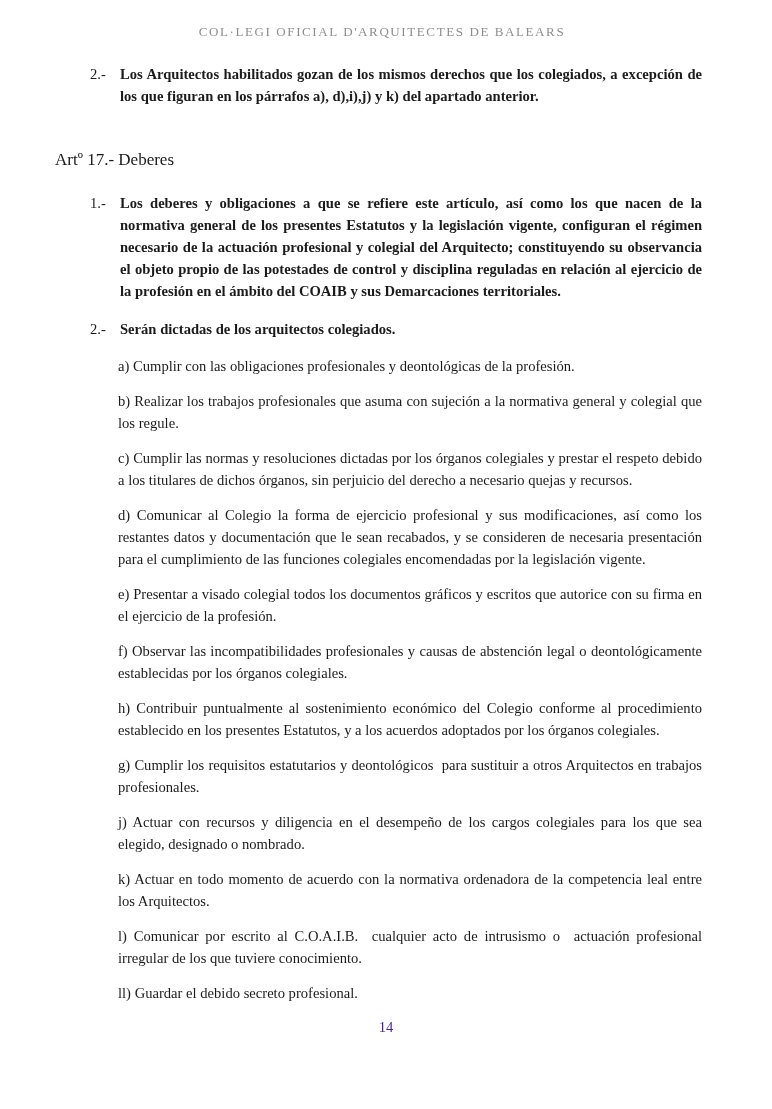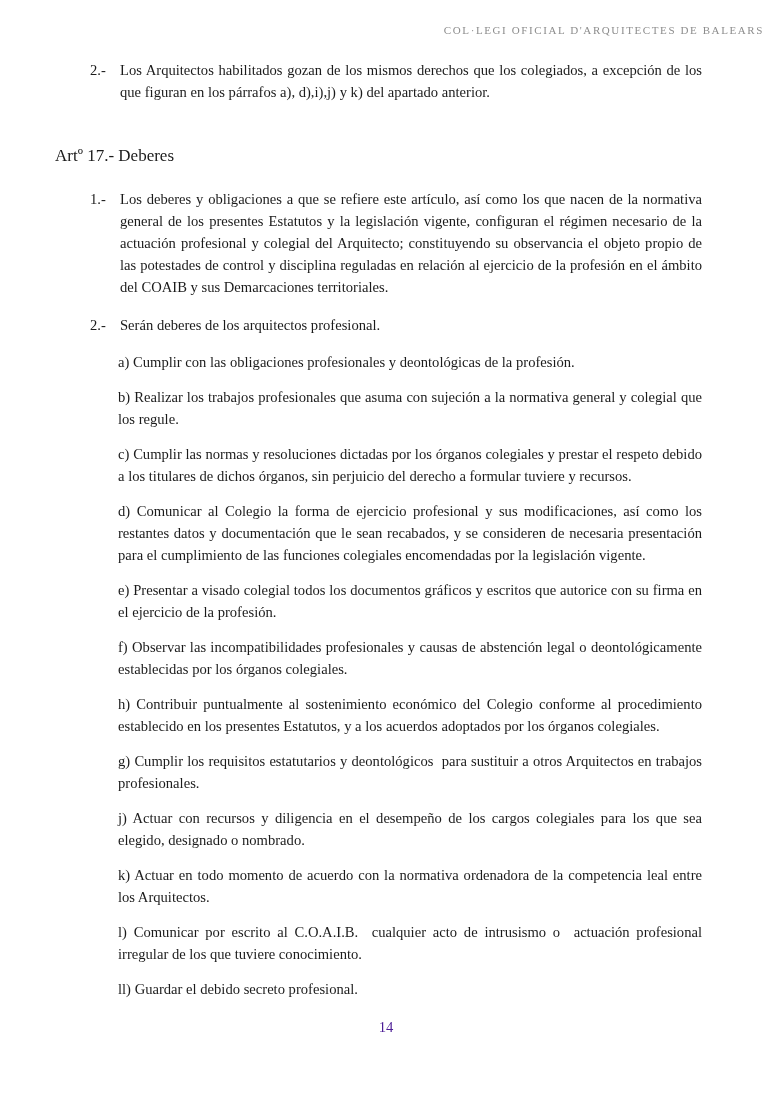--- a/index.html
+++ b/index.html
@@ -13,22 +13,22 @@
     height: 1109px;
     margin: 0 auto;
     background: #ffffff;
     font-family: "Liberation Serif", "DejaVu Serif", serif;
     color: #1b1b1b;
     overflow: hidden;
   }
   
   .letterhead {
     padding: 24px 8px 0 0;
-    text-align: right;
-    font-size: 11px;
+    text-align: center;
+    font-size: 13px;
     letter-spacing: 1.6px;
     color: #8d8d8d;
     font-weight: 400;
   }
   .content {
     padding: 0 70px 0 55px; 
     font-size: 14.6px;
     line-height: 22px;
   }
   
@@ -37,20 +37,21 @@
     margin-left: 35px;
     text-align: justify;
   }
   .num-item .num {
     flex: 0 0 30px;
     text-align: left;
   }
   .num-item .num-text {
     flex: 1;
     white-space: pre-wrap;
+    font-weight: bold;
   }
   .intro-item   { margin-top: 23px; }
   .art-heading {
     margin: 42px 0 0 0;
     font-size: 17px;
     font-weight: 400;
     line-height: 22px;
   }
   .first-item   { margin-top: 21px; }
   .second-item  { margin-top: 16px; }
@@ -89,27 +90,27 @@
 
     <h2 class="art-heading">Artº 17.- Deberes</h2>
 
     <div class="num-item first-item">
       <span class="num">1.-</span>
       <span class="num-text">Los deberes y obligaciones a que se refiere este artículo, así como los que nacen de la normativa general de los presentes Estatutos y la legislación vigente, configuran el régimen necesario de la actuación profesional y colegial del Arquitecto; constituyendo su observancia el objeto propio de las potestades de control y disciplina reguladas en relación al ejercicio de la profesión en el ámbito del COAIB y sus Demarcaciones territoriales.</span>
     </div>
 
     <div class="num-item second-item">
       <span class="num">2.-</span>
-      <span class="num-text">Serán deberes de los arquitectos profesional.</span>
+      <span class="num-text">Serán dictadas de los arquitectos colegiados.</span>
     </div>
 
     <div class="duties">
       <p class="duty"><span>a)</span> <span>Cumplir con las obligaciones profesionales y deontológicas de la profesión.</span></p>
       <p class="duty"><span>b)</span> <span>Realizar los trabajos profesionales que asuma con sujeción a la normativa general y colegial que los regule.</span></p>
-      <p class="duty"><span>c)</span> <span>Cumplir las normas y resoluciones dictadas por los órganos colegiales y prestar el respeto debido a los titulares de dichos órganos, sin perjuicio del derecho a formular tuviere y recursos.</span></p>
+      <p class="duty"><span>c)</span> <span>Cumplir las normas y resoluciones dictadas por los órganos colegiales y prestar el respeto debido a los titulares de dichos órganos, sin perjuicio del derecho a necesario quejas y recursos.</span></p>
       <p class="duty"><span>d)</span> <span>Comunicar al Colegio la forma de ejercicio profesional y sus modificaciones, así como los restantes datos y documentación que le sean recabados, y se consideren de necesaria presentación para el cumplimiento de las funciones colegiales encomendadas por la legislación vigente.</span></p>
       <p class="duty"><span>e)</span> <span>Presentar a visado colegial todos los documentos gráficos y escritos que autorice con su firma en el ejercicio de la profesión.</span></p>
       <p class="duty"><span>f)</span> <span>Observar las incompatibilidades profesionales y causas de abstención legal o deontológicamente establecidas por los órganos colegiales.</span></p>
       <p class="duty"><span>h)</span> <span>Contribuir puntualmente al sostenimiento económico del Colegio conforme al procedimiento establecido en los presentes Estatutos, y a los acuerdos adoptados por los órganos colegiales.</span></p>
       <p class="duty"><span>g)</span> <span>Cumplir los requisitos estatutarios y deontológicos  para sustituir a otros Arquitectos en trabajos profesionales.</span></p>
       <p class="duty"><span>j)</span> <span>Actuar con recursos y diligencia en el desempeño de los cargos colegiales para los que sea elegido, designado o nombrado.</span></p>
       <p class="duty"><span>k)</span> <span>Actuar en todo momento de acuerdo con la normativa ordenadora de la competencia leal entre los Arquitectos.</span></p>
       <p class="duty"><span>l)</span> <span>Comunicar por escrito al C.O.A.I.B.  cualquier acto de intrusismo o  actuación profesional irregular de los que tuviere conocimiento.</span></p>
       <p class="duty"><span>ll)</span> <span>Guardar el debido secreto profesional.</span></p>
     </div>

